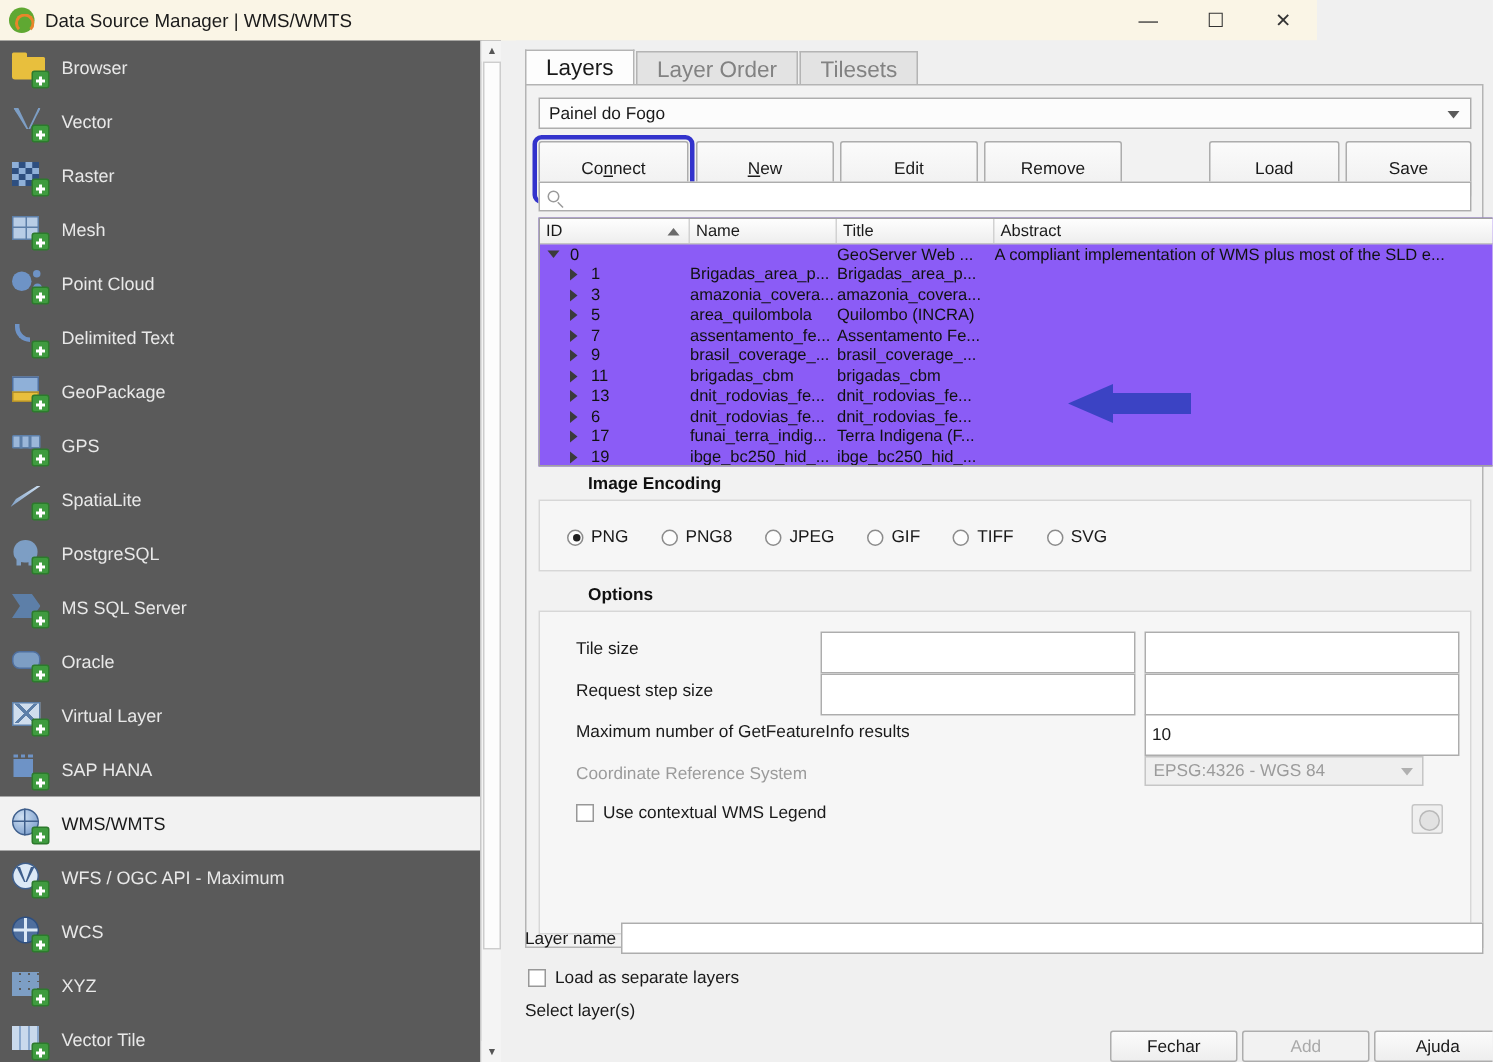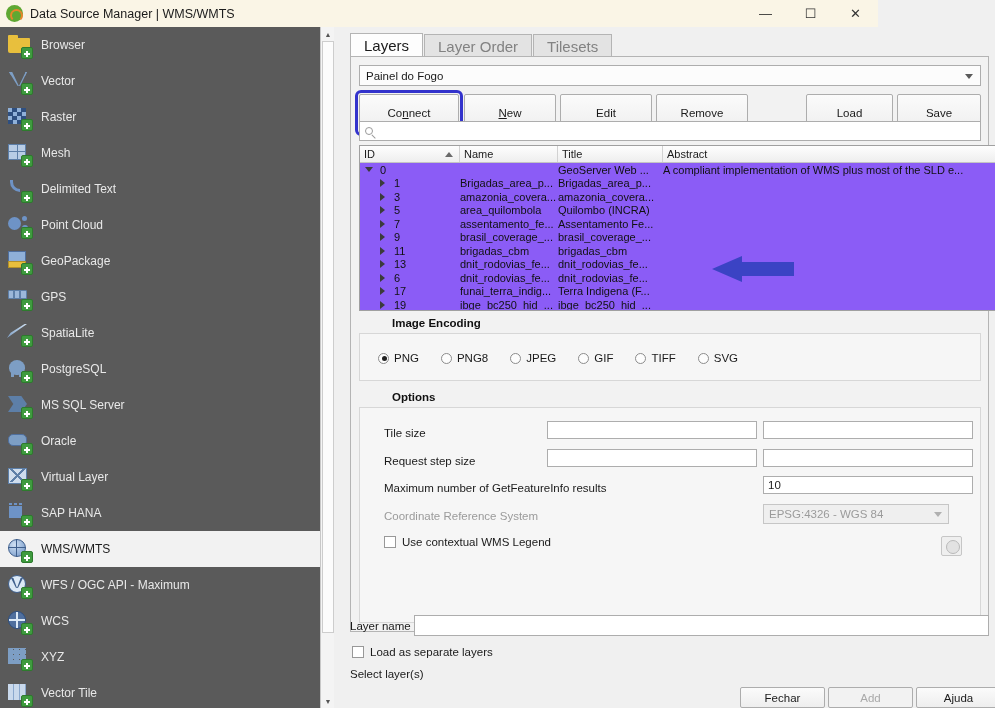--- a/index.html
+++ b/index.html
@@ -211,21 +211,21 @@
     position:relative; flex:none;
   }
   .radio.on::after {
     content:""; position:absolute; left:2.5px; top:2.5px;
     width:5px; height:5px; border-radius:50%; background:#202020;
   }
 
   .opt-label { position:absolute; font-size:11.5px; color:#1a1a1a; }
   .opt-label.dim { color:#9b9b9b; }
   .txtfield {
-    position:absolute; height:18px; background:#fff;
+    position:absolute; height:28px; background:#fff;
     border:1px solid #adadad; font-size:11.5px; color:#1a1a1a;
     display:flex; align-items:center; padding-left:4px;
   }
   .combo-dim {
     position:absolute; height:20px; background:#efefef;
     border:1px solid #c6c6c6; font-size:11.5px; color:#9b9b9b;
     display:flex; align-items:center; padding-left:5px;
   }
   .combo-dim .caret {
     position:absolute; right:6px; top:7px;
@@ -306,33 +306,33 @@
         <div class="side-ico">
           <div style="position:absolute;left:2px;top:4px;width:18px;height:16px;background:#b8cde6;border:1px solid #5d7fa8;"></div>
           <div style="position:absolute;left:2px;top:11px;width:18px;height:1px;background:#5d7fa8;"></div>
           <div style="position:absolute;left:11px;top:4px;width:1px;height:16px;background:#5d7fa8;"></div>
           <span class="plus"></span>
         </div>
         <span>Mesh</span>
       </div>
       <div class="side-item">
         <div class="side-ico">
-          <div style="position:absolute;left:4px;top:4px;width:10px;height:12px;border-left:3px solid #6e93c6;border-bottom:3px solid #6e93c6;border-radius:0 0 0 10px;"></div>
-          <span class="plus"></span>
-        </div>
-        <span>Delimited Text</span>
-      </div>
-      <div class="side-item">
-        <div class="side-ico">
           <div style="position:absolute;left:2px;top:5px;width:13px;height:13px;border-radius:50%;background:#6e93c6;"></div>
           <div style="position:absolute;left:16px;top:4px;width:5px;height:5px;border-radius:50%;background:#6e93c6;"></div>
           <div style="position:absolute;left:16px;top:13px;width:6px;height:6px;border-radius:50%;background:#6e93c6;"></div>
           <span class="plus"></span>
         </div>
         <span>Point Cloud</span>
+      </div>
+      <div class="side-item">
+        <div class="side-ico">
+          <div style="position:absolute;left:4px;top:4px;width:10px;height:12px;border-left:3px solid #6e93c6;border-bottom:3px solid #6e93c6;border-radius:0 0 0 10px;"></div>
+          <span class="plus"></span>
+        </div>
+        <span>Delimited Text</span>
       </div>
       <div class="side-item">
         <div class="side-ico">
           <div style="position:absolute;left:2px;top:3px;width:18px;height:11px;background:#8fb0d8;border:1px solid #4f6f9e;"></div>
           <div style="position:absolute;left:2px;top:13px;width:18px;height:7px;background:#e8bf3d;border:1px solid #b4912a;"></div>
           <span class="plus"></span>
         </div>
         <span>GeoPackage</span>
       </div>
       <div class="side-item">

